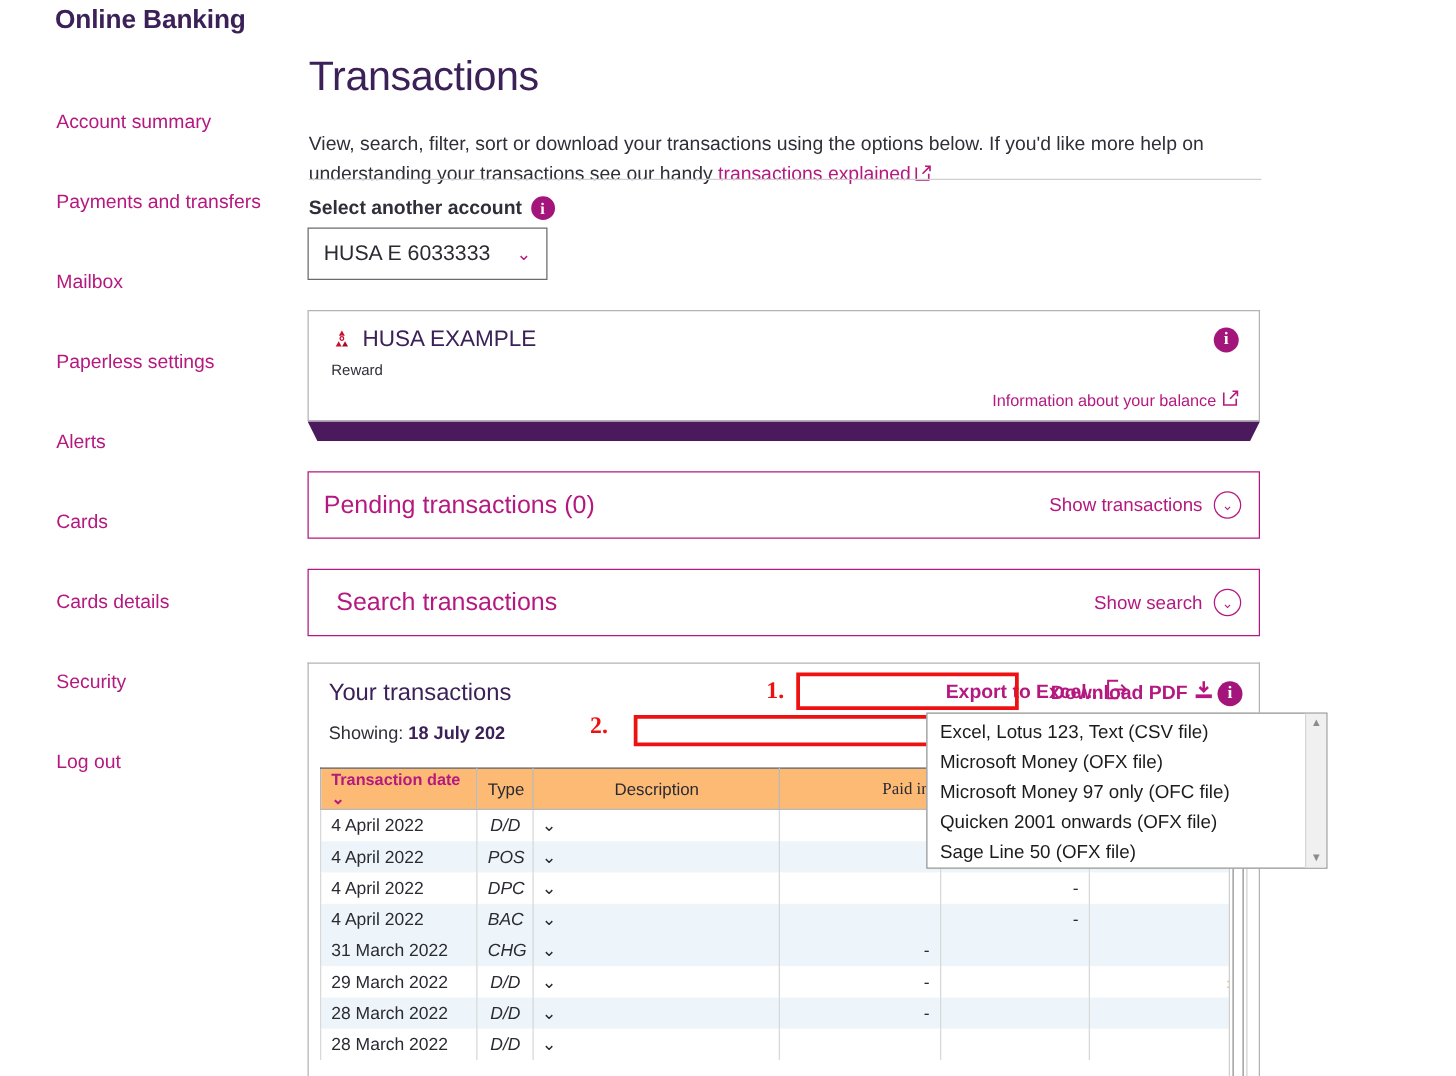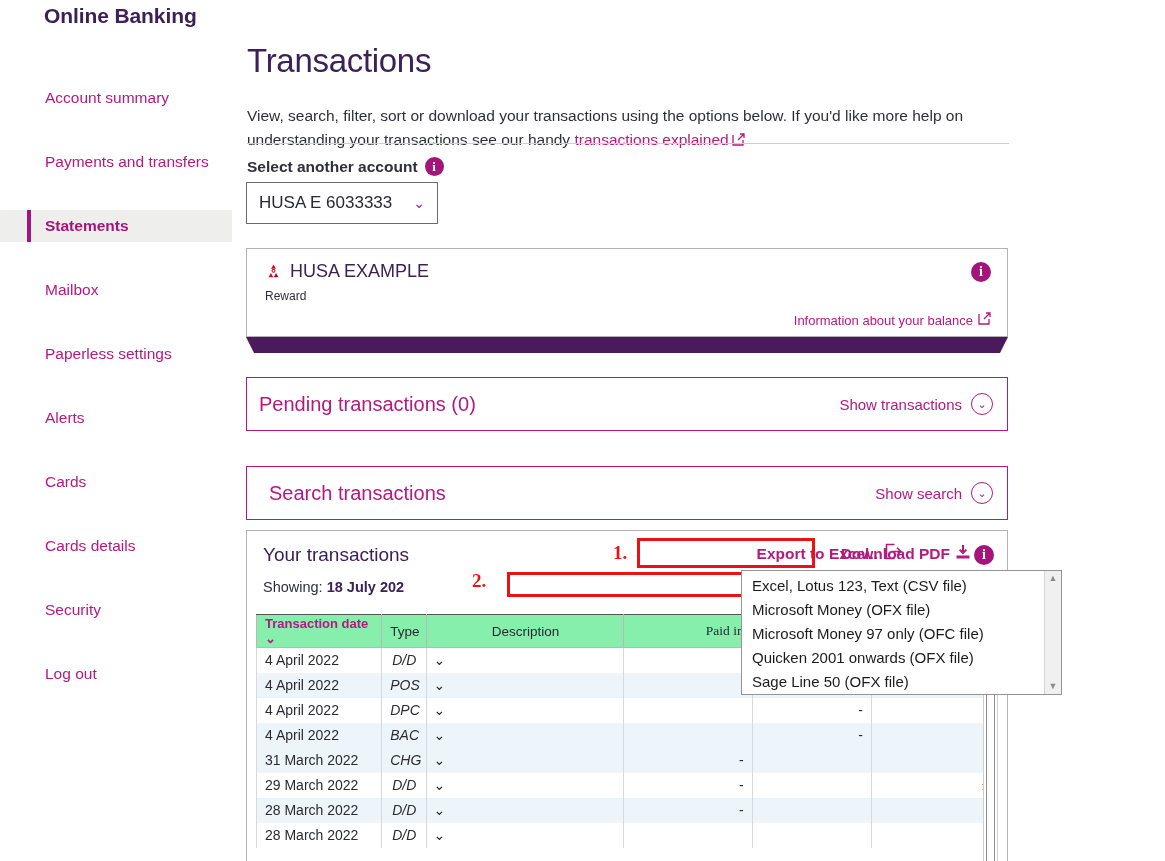--- a/index.html
+++ b/index.html
@@ -221,21 +221,21 @@
     table-layout: fixed;
   }
   .tbl th {
     border: 1px solid #b8b8b8;
     border-top: 1px solid #555;
     height: 33px;
     font-weight: normal;
     font-size: 13.5px;
     color: #2a2a33;
     padding: 0 8px;
-    background: #86efac;
+    background: #fdba74;
     text-align: center;
   }
   .tbl th.date-h {
     color: #b5197f; font-weight: bold; text-align: left; font-size: 13px;
   }
   .tbl th.num { text-align: right; font-family: Liberation Serif, serif; }
   .tbl td {
     border-left: 1px solid #d8d8d8;
     border-right: 1px solid #d8d8d8;
     height: 25px;
@@ -263,21 +263,20 @@
 </head>
 <body>
 
 <div class="page">
 
   <div class="sidebar">
     <div class="brand">Online Banking</div>
     <div class="nav">
       <a class="nav-item">Account summary</a>
       <a class="nav-item">Payments and transfers</a>
-      <a class="nav-item active">Statements</a>
       <a class="nav-item">Mailbox</a>
       <a class="nav-item">Paperless settings</a>
       <a class="nav-item">Alerts</a>
       <a class="nav-item">Cards</a>
       <a class="nav-item">Cards details</a>
       <a class="nav-item">Security</a>
       <a class="nav-item">Log out</a>
     </div>
   </div>
 
@@ -329,21 +328,21 @@
     <div class="acct-shadow"></div>
 
     <div class="panel" style="top:377px;">
       <span class="panel-title">Pending transactions (0)</span>
       <span class="panel-action">
         <span>Show transactions</span>
         <span class="circ">⌄</span>
       </span>
     </div>
 
-    <div class="panel" style="top:466px;padding-left:22px;">
+    <div class="panel" style="top:455px;padding-left:22px;">
       <span class="panel-title">Search transactions</span>
       <span class="panel-action">
         <span>Show search</span>
         <span class="circ">⌄</span>
       </span>
     </div>
 
     <div class="tx-box">
       <div class="tx-head">Your transactions</div>
       <div class="tx-showing"><span>Showing: </span><b>18 July 202</b></div>

